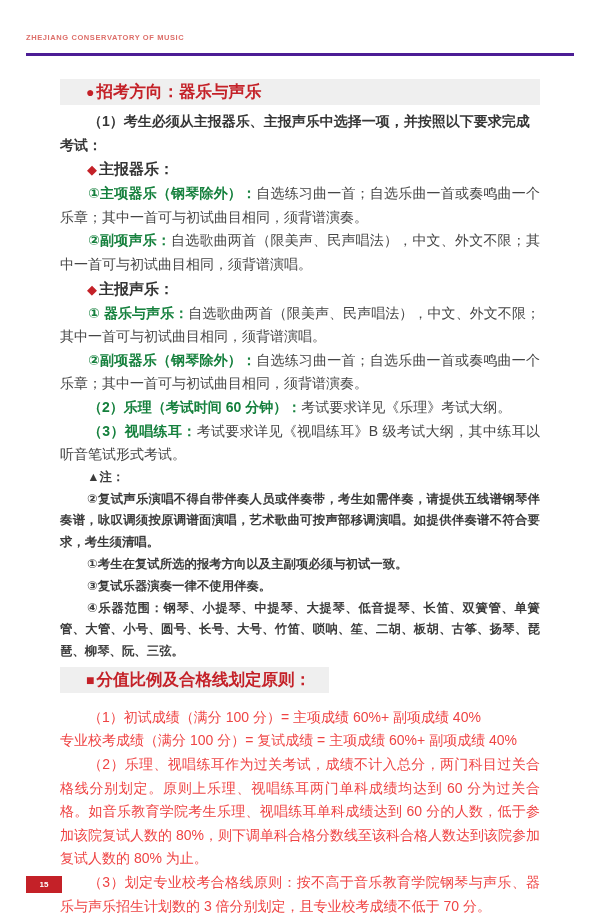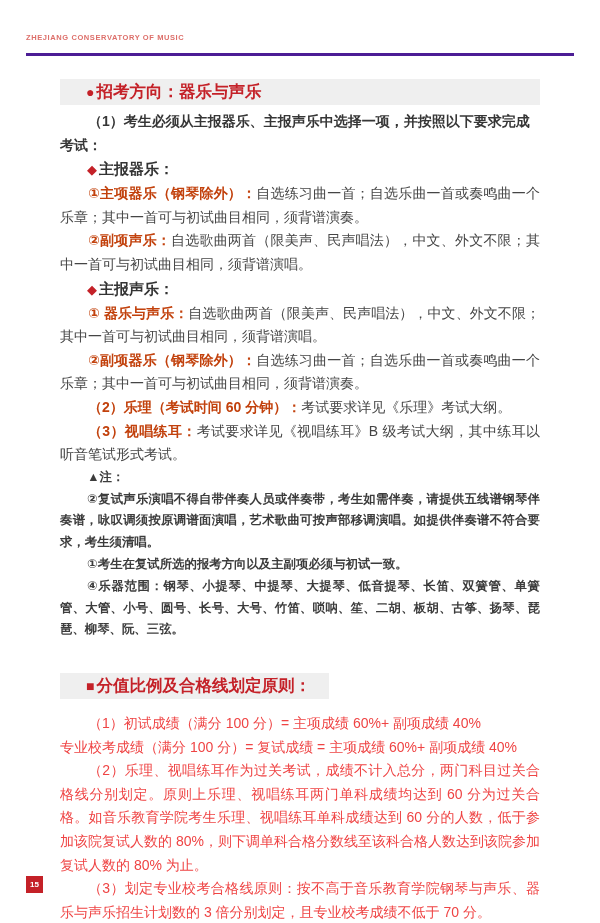--- a/index.html
+++ b/index.html
@@ -33,29 +33,29 @@
   .section-bar {
     background: #efefef;
     color: #c42128;
     font-weight: bold;
     font-size: 16.5px;
     line-height: 25px;
     padding-left: 26px;
     margin-bottom: 5px;
   }
   .section-bar .bullet { font-size: 14px; margin-right: 2px; }
-  .section-bar.short { display: inline-block; padding-right: 18px; margin-top: 32px; }
+  .section-bar.short { display: inline-block; padding-right: 18px; margin-top: 4px; }
   p.body-line {
     font-size: 14px;
     line-height: 23.6px;
     text-indent: 2em;
     text-align: justify;
     color: #454545;
   }
-  p.body-line .lead { font-weight: bold; color: #c2410c; }
+  p.body-line .lead { font-weight: bold; color: #15803d; }
   p.intro-line {
     font-size: 14px;
     line-height: 23.6px;
     text-indent: 2em;
     font-weight: bold;
     color: #363636;
   }
   p.sub-heading {
     font-size: 15px;
     line-height: 24px;
@@ -78,21 +78,21 @@
     line-height: 23.6px;
     text-indent: 2em;
     text-align: justify;
     color: #ef4444;
   }
   p.plain-line.no-indent { text-indent: 0; }
   
   .page-num-box {
     position: absolute;
     left: 26px; top: 876px;
-    width: 17px; height: 17px;
+    width: 36px; height: 17px;
     background: #c42128;
     color: #ffffff;
     font-size: 8px;
     font-weight: bold;
     display: flex;
     align-items: center;
     justify-content: center;
   }
 </style>
 </head>
@@ -138,20 +138,21 @@
     <span class="lead">（2）乐理（考试时间 60 分钟）：</span><span>考试要求详见《乐理》考试大纲。</span>
   </p>
 
   <p class="body-line">
     <span class="lead">（3）视唱练耳：</span><span>考试要求详见《视唱练耳》B 级考试大纲，其中练耳以听音笔试形式考试。</span>
   </p>
 
   <p class="note-line">▲注：</p>
   <p class="note-line">②复试声乐演唱不得自带伴奏人员或伴奏带，考生如需伴奏，请提供五线谱钢琴伴奏谱，咏叹调须按原调谱面演唱，艺术歌曲可按声部移调演唱。如提供伴奏谱不符合要求，考生须清唱。</p>
   <p class="note-line">①考生在复试所选的报考方向以及主副项必须与初试一致。</p>
+  <p class="note-line">③复试乐器演奏一律不使用伴奏。</p>
   <p class="note-line">④乐器范围：钢琴、小提琴、中提琴、大提琴、低音提琴、长笛、双簧管、单簧管、大管、小号、圆号、长号、大号、竹笛、唢呐、笙、二胡、板胡、古筝、扬琴、琵琶、柳琴、阮、三弦。</p>
 
   <div>
     <div class="section-bar short">
       <span class="bullet">■</span><span>分值比例及合格线划定原则：</span>
     </div>
   </div>
 
   <div class="s2-block">
     <p class="plain-line">（1）初试成绩（满分 100 分）= 主项成绩 60%+ 副项成绩 40%</p>

